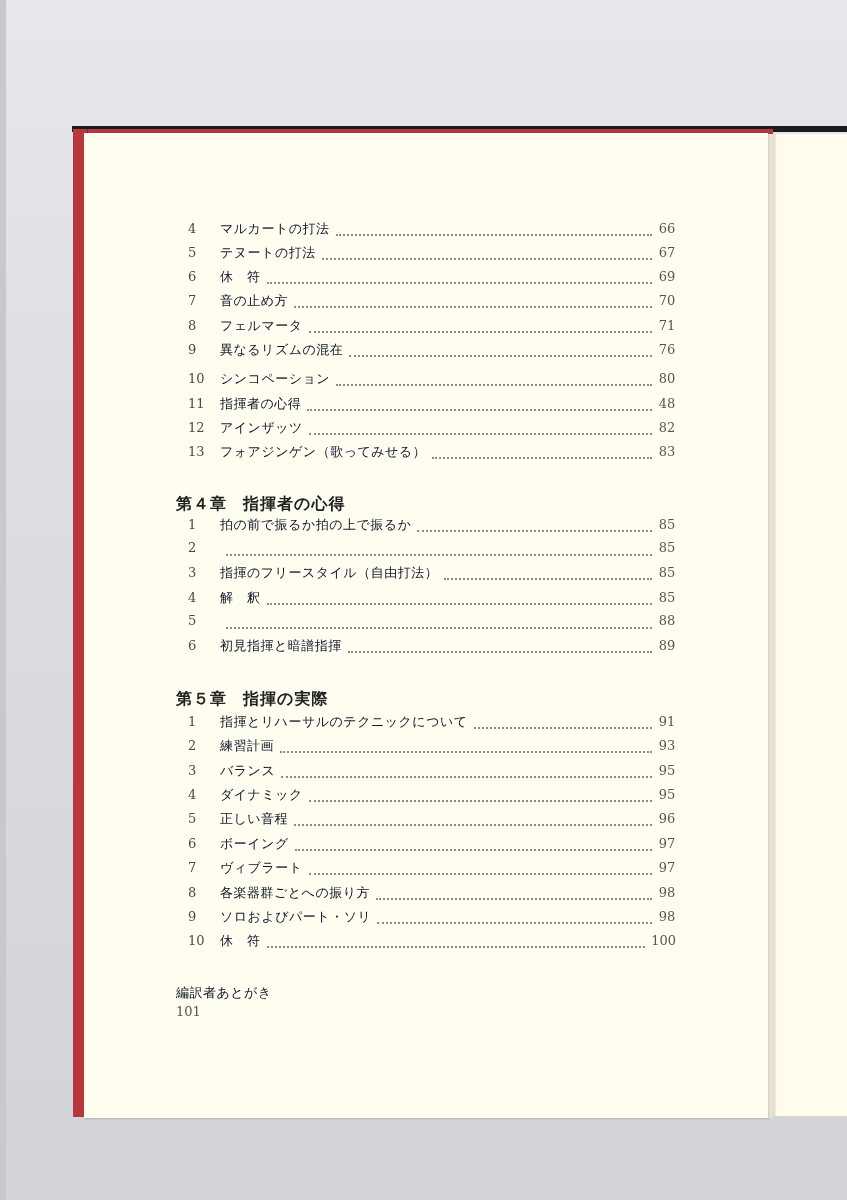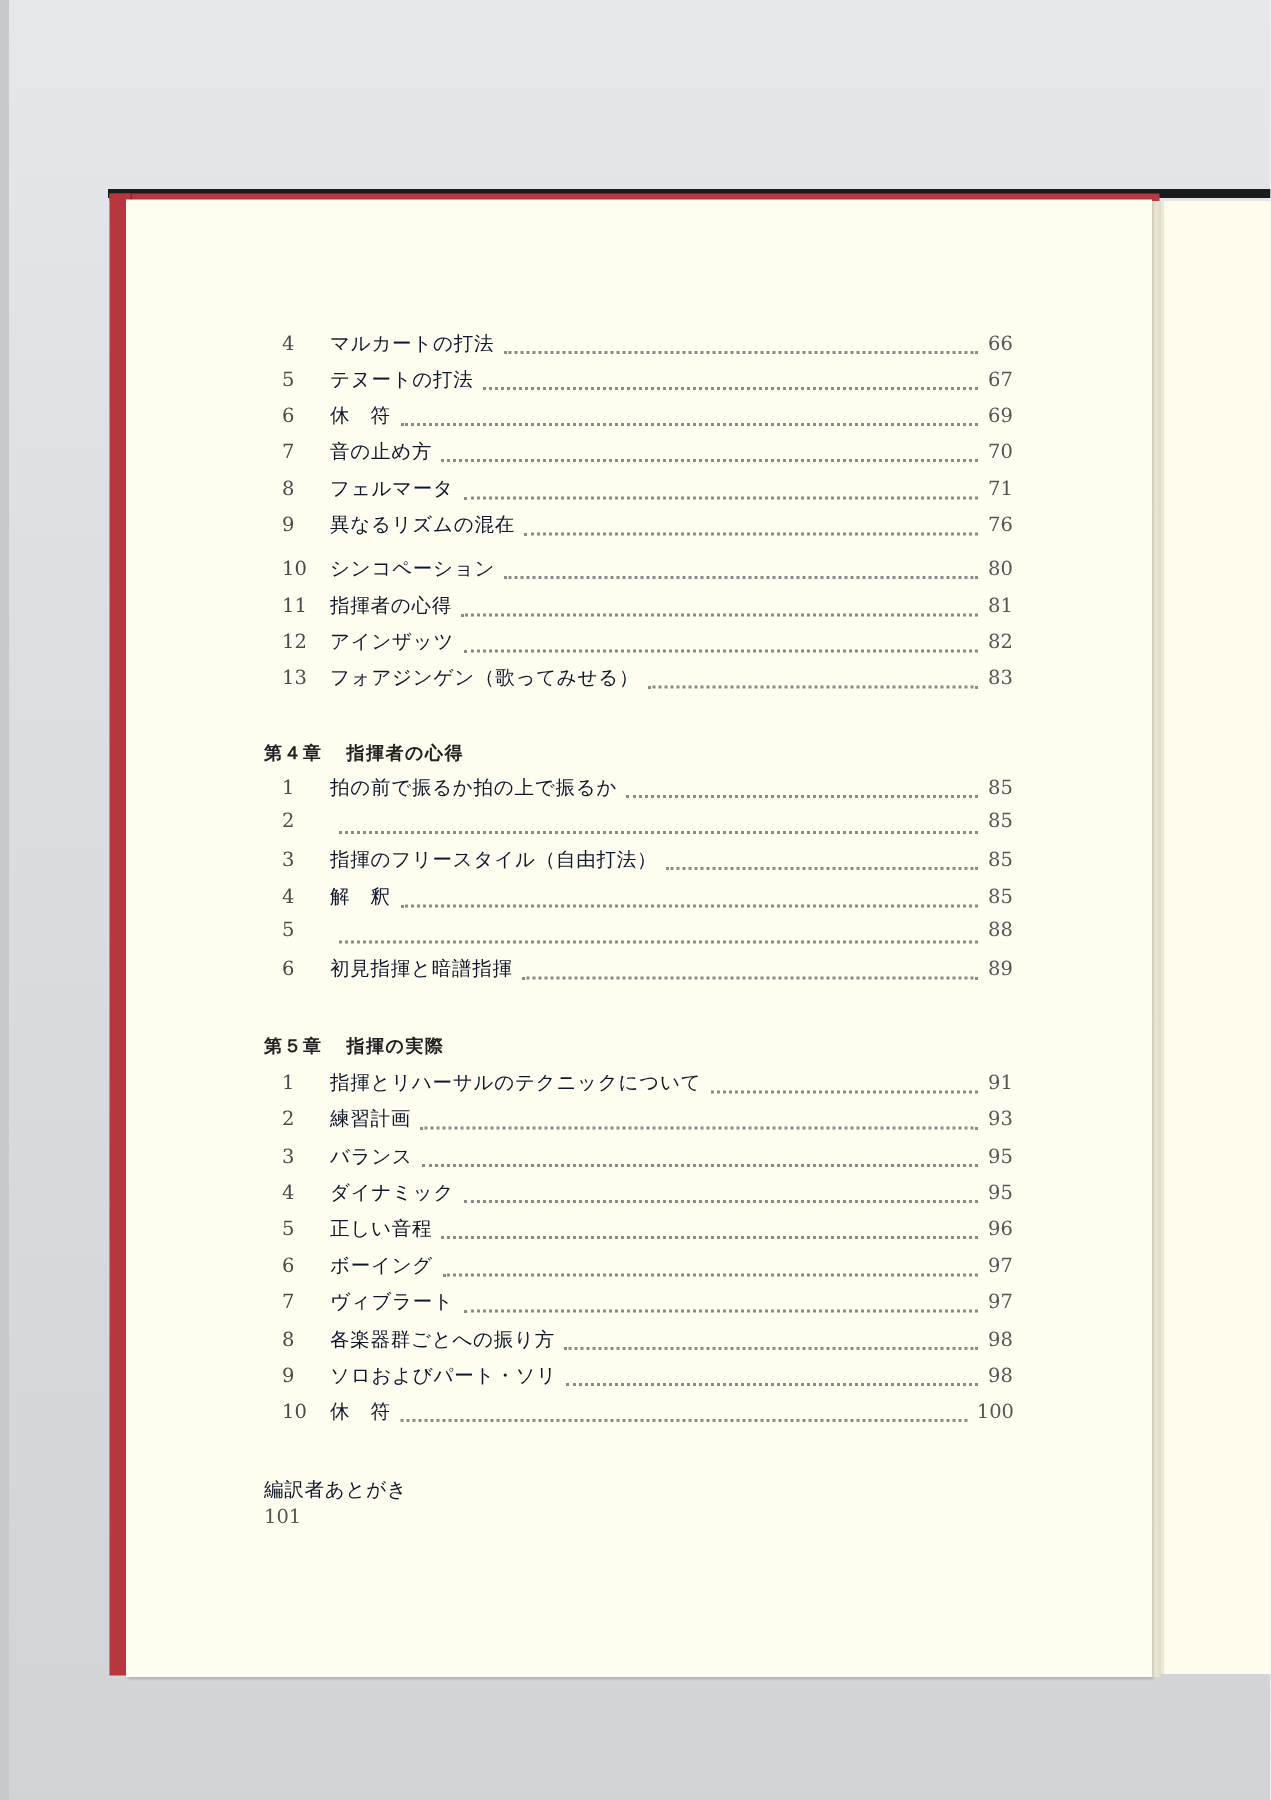--- a/index.html
+++ b/index.html
@@ -29,21 +29,21 @@
     }
     .entry .num { width: 32px; flex: none; color: #4a4a4a; font-size: 13px; }
     .entry .title { flex: none; white-space: nowrap; letter-spacing: 0.5px; color: #0f172a; }
     .entry .dots {
       flex: 1 1 auto; margin: 0 6px; height: 1px; align-self: center;
       border-bottom: 2px dotted #8a8a8a; transform: translateY(4px);
     }
     .entry .pg { flex: none; color: #555; font-size: 13px; min-width: 18px; text-align: center; }
     .chapter {
       position: absolute; left: 176px; font-family: Liberation Serif, serif;
-      font-size: 12px; font-weight: bold; color: #222; letter-spacing: 1px; white-space: nowrap;
+      font-size: 16px; font-weight: bold; color: #222; letter-spacing: 1px; white-space: nowrap;
     }
     .chapter .gap { display: inline-block; width: 16px; }
     .afterword { left: 176px; width: 500px; flex-direction: column; }
   </style>
 </head>
 <body>
 
 <div class="left-edge"></div>
 <div class="book-shadow"></div>
 <div class="cover-top"></div>
@@ -93,21 +93,21 @@
   <div class="entry" style="top:370px">
       <span class="num">10</span>
       <span class="title">シンコペーション</span>
       <span class="dots"></span>
       <span class="pg">80</span>
     </div>
   <div class="entry" style="top:395px">
       <span class="num">11</span>
       <span class="title">指揮者の心得</span>
       <span class="dots"></span>
-      <span class="pg">81</span>
+      <span class="pg">48</span>
     </div>
   <div class="entry" style="top:419px">
       <span class="num">12</span>
       <span class="title">アインザッツ</span>
       <span class="dots"></span>
       <span class="pg">82</span>
     </div>
   <div class="entry" style="top:443px">
       <span class="num">13</span>
       <span class="title">フォアジンゲン（歌ってみせる）</span>

